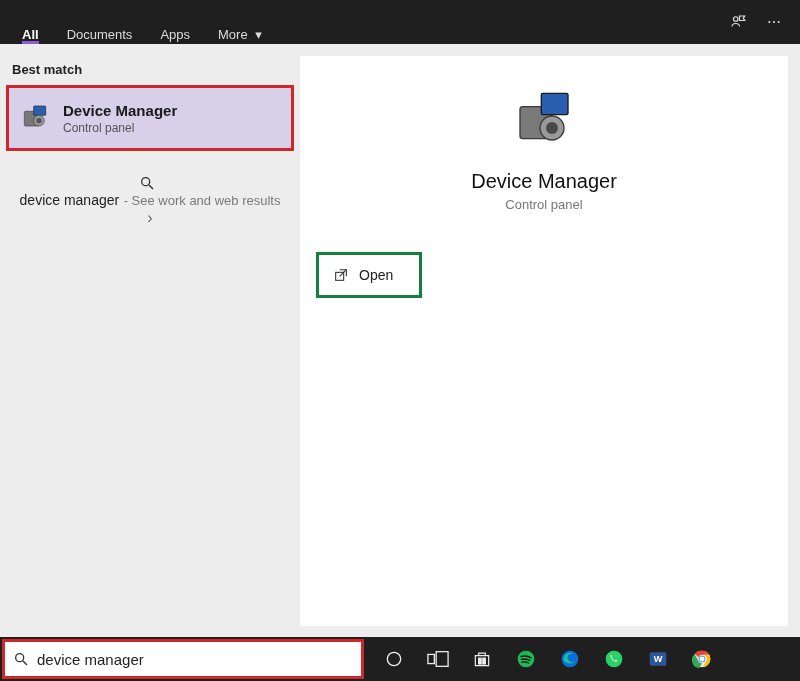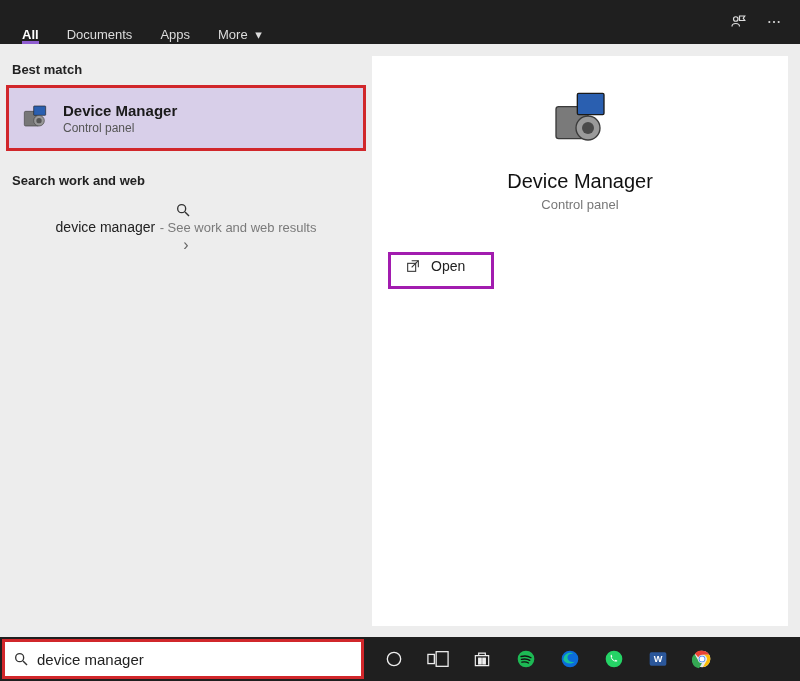--- a/index.html
+++ b/index.html
@@ -10,21 +10,21 @@
 .topbar .tabs { display: flex; align-items: center; gap: 0; }
 .topbar .tab { padding: 16px 14px; height: 51px; line-height: 44px; font-size: 13px; color: #dcdcdc; cursor: pointer; position: relative; }
 .topbar .tab.active { color: #fff; font-weight: 600; }
 .topbar .tab.active::after { content:""; position:absolute; left:14px; right:14px; bottom:4px; height:3px; background:#8f5dd0; }
 .topbar .more-caret { margin-left:4px; }
 .topbar .spacer { flex:1; }
 .topbar .iconbtn { width:36px; height:44px; display:flex; align-items:center; justify-content:center; color:#ddd; cursor:pointer; }
 
 
 .main { position:absolute; top:44px; left:0; right:0; bottom:44px; display:flex; }
-.leftcol { width:372px; padding: 12px 0 0 0; }
+.leftcol { width:300px; padding: 12px 0 0 0; }
 .rightcol { flex:1; padding: 12px 12px 0 0; }
 
 .section-title { font-size:13px; font-weight:600; color:#222; padding: 6px 12px 6px 12px; }
 
 .best-wrap { margin: 2px 6px 16px 6px; border: 3px solid #d1272b; }
 .best-item { background:#d8cfe9; display:flex; align-items:center; padding:10px 10px; min-height:60px; }
 .best-icon { width:32px; height:32px; margin-right:12px; display:flex; align-items:center; justify-content:center; }
 .best-title { font-size:15px; font-weight:600; color:#1a1a1a; }
 .best-sub { font-size:12px; color:#555; margin-top:2px; }
 
@@ -35,21 +35,21 @@
 .web-tail { font-size:13px; color:#7a7a7a; display:inline; }
 .web-arrow { color:#666; font-size:16px; padding:0 6px; }
 
 
 .preview { background:#fff; height:570px; padding: 20px 16px; }
 .preview-center { text-align:center; }
 .preview-icon { width:64px; height:64px; margin: 12px auto 18px; }
 .preview-title { font-size:20px; color:#111; }
 .preview-sub { font-size:13px; color:#777; margin-top:4px; }
 .open-row { margin-top:40px; }
-.open-wrap { display:inline-block; border:3px solid #a21caf; padding: 3px 26px 12px 14px; }
+.open-wrap { display:inline-block; border:3px solid #15803d; padding: 12px 26px 12px 14px; }
 .open-inner { display:flex; align-items:center; gap:10px; font-size:14px; color:#222; cursor:pointer; }
 
 
 .taskbar { position:absolute; left:0; right:0; bottom:0; height:44px; background:#1f1f1f; display:flex; align-items:center; }
 .search-wrap { border:3px solid #d1272b; margin:0 2px; background:#fff; height:40px; width:362px; display:flex; align-items:center; }
 .search-icon { width:32px; display:flex; align-items:center; justify-content:center; color:#333; }
 .search-input { border:none; outline:none; font-size:15px; flex:1; height:100%; background:transparent; color:#222; }
 .task-icons { display:flex; align-items:center; gap:0; margin-left:6px; }
 .tbtn { width:44px; height:44px; display:flex; align-items:center; justify-content:center; color:#eee; cursor:pointer; }
 
@@ -98,21 +98,20 @@
             <circle cx="30" cy="28" r="4" fill="#555"></circle>
           </svg>
         </div>
         <div>
           <div class="best-title">Device Manager</div>
           <div class="best-sub">Control panel</div>
         </div>
       </div>
     </div>
 
-    <div class="section-title">Search work and web</div>
 
     <div class="web-item">
       <div class="web-icon">
         <svg width="16" height="16" viewBox="0 0 24 24" fill="none" stroke="#333" stroke-width="2">
             <circle cx="10" cy="10" r="6"></circle>
             <line x1="15" y1="15" x2="21" y2="21"></line>
           </svg>
       </div>
       <div class="web-text">
         <span class="web-main">device manager</span>

